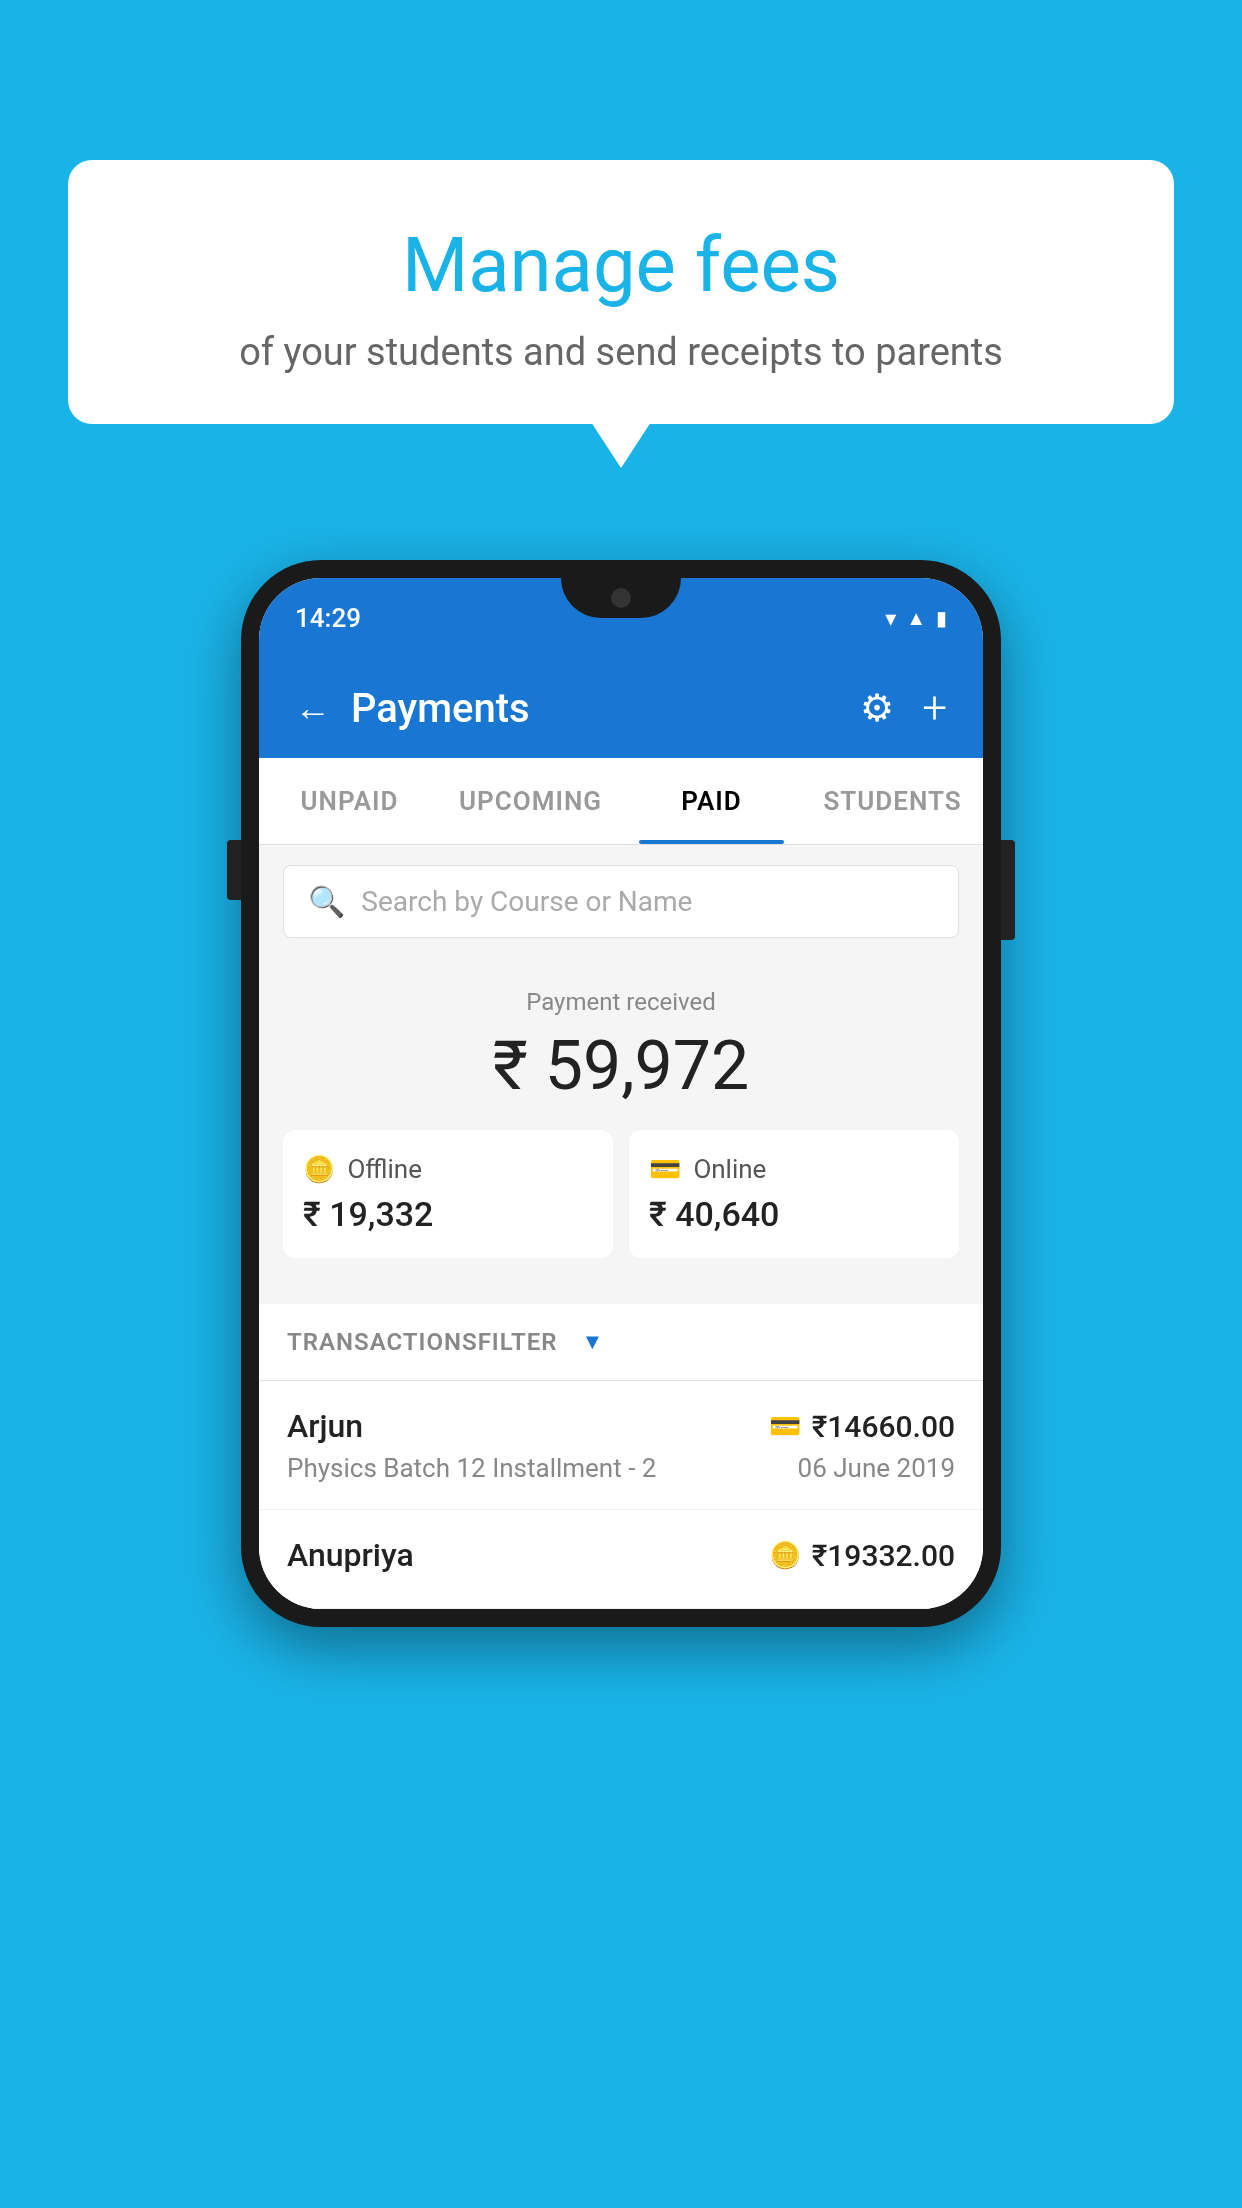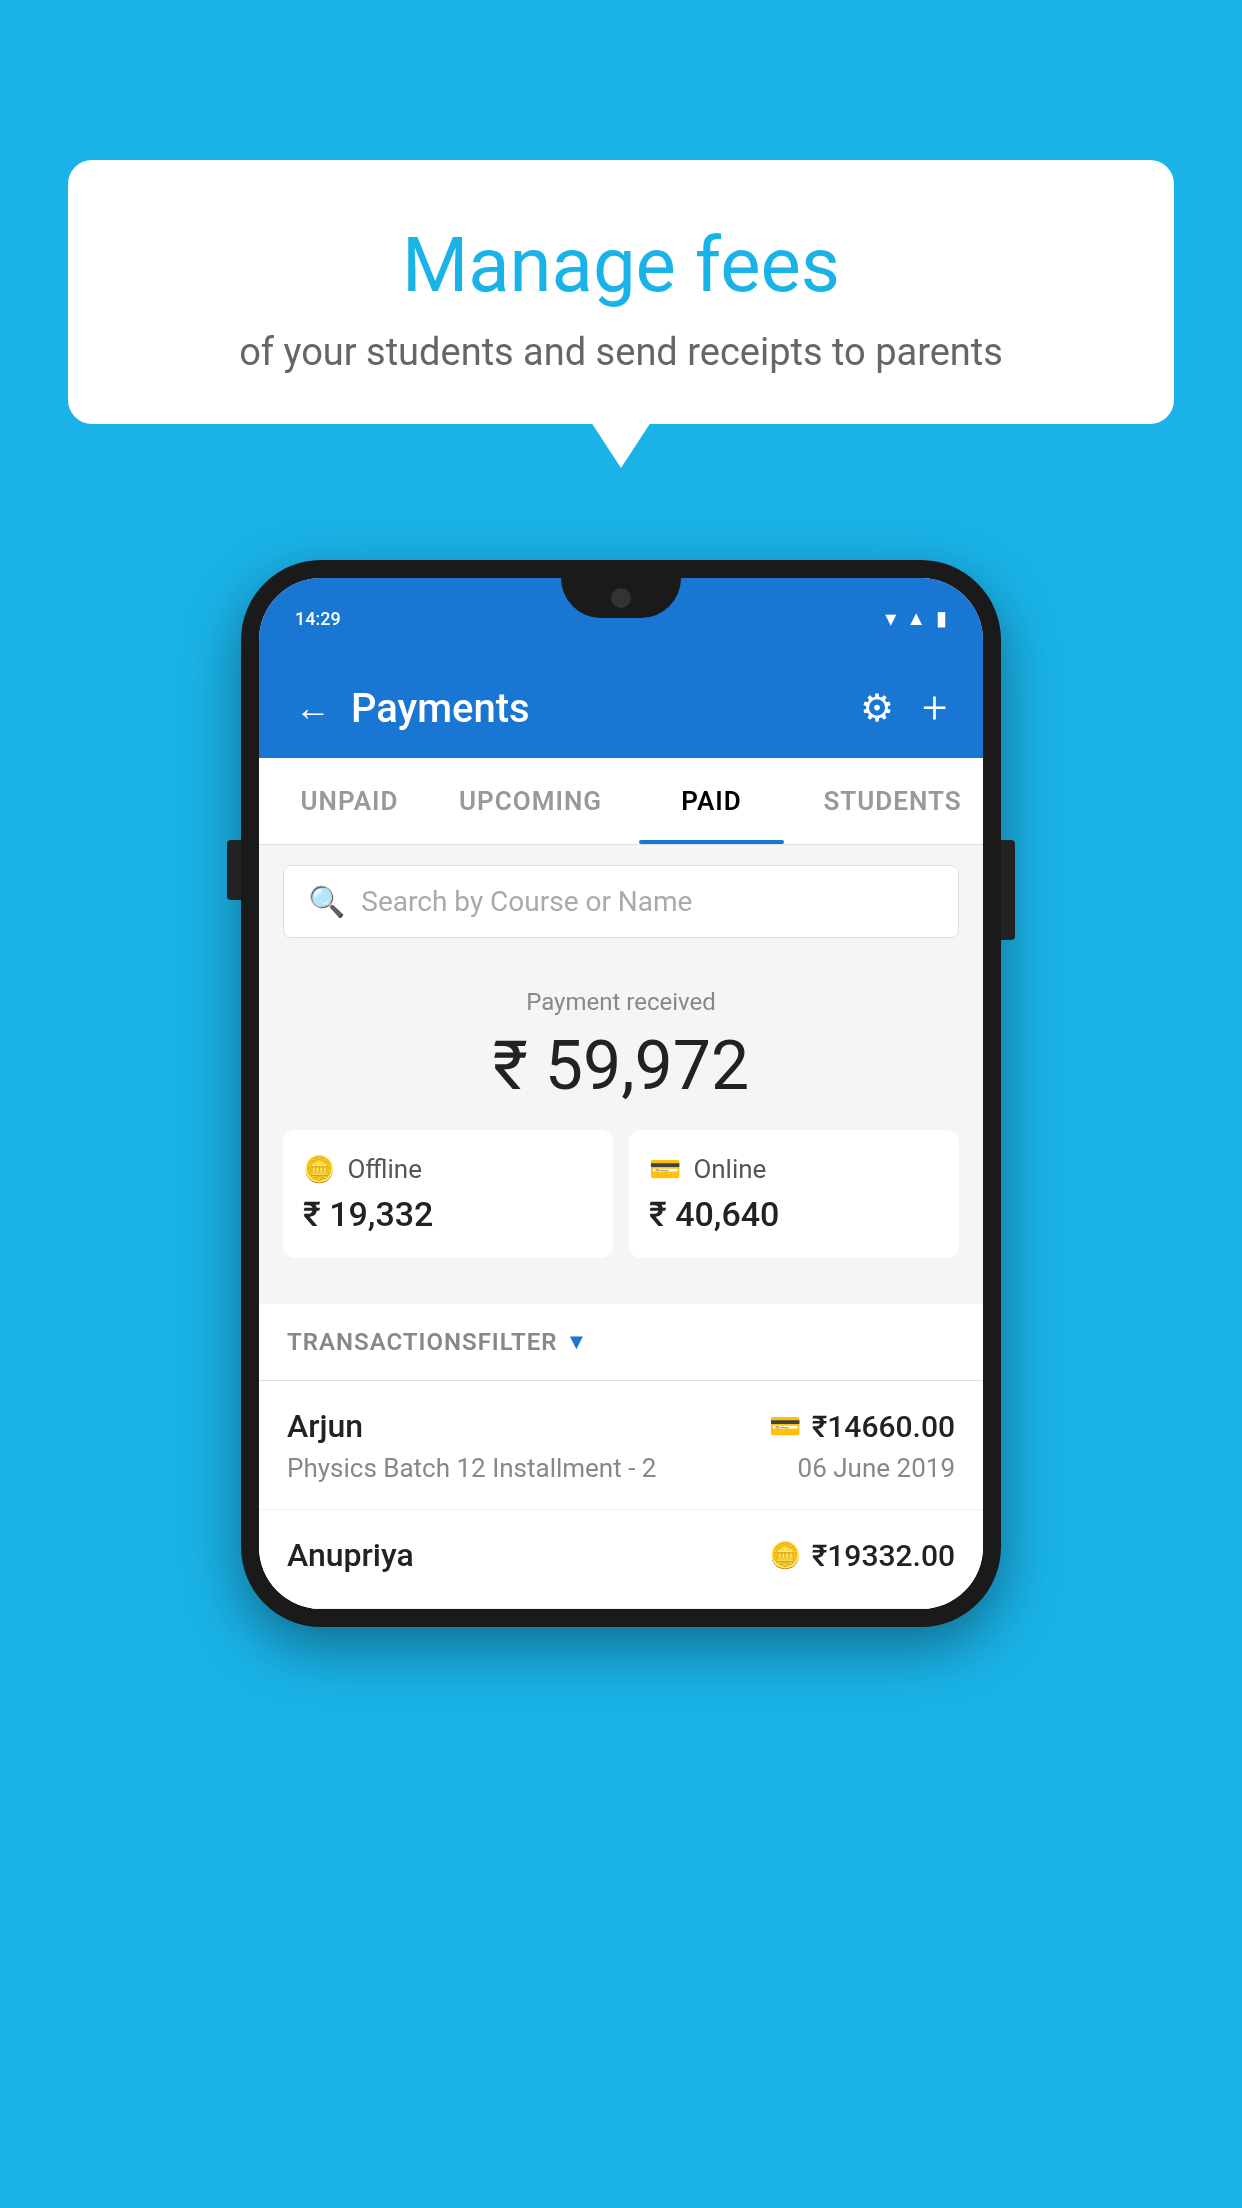--- a/index.html
+++ b/index.html
@@ -121,21 +121,21 @@
       position: absolute;
       top: 10px;
       left: 50%;
       transform: translateX(-50%);
       width: 20px;
       height: 20px;
       background: #333;
       border-radius: 50%;
     }
     .status-time {
-      font-size: 18px;
+      font-size: 26px;
       color: white;
       font-weight: 500;
     }
     .status-icons {
       display: flex;
       align-items: center;
       gap: 10px;
     }
     .wifi-icon {
       color: white;
@@ -302,21 +302,21 @@
     }
     .transactions-label {
       font-size: 24px;
       color: #888;
       font-weight: 600;
       letter-spacing: 1px;
     }
     .filter-btn {
       display: flex;
       align-items: center;
-      gap: 8px;
+      gap: 24px;
       font-size: 24px;
       color: #888;
       font-weight: 600;
       letter-spacing: 1px;
     }
     .filter-icon {
       color: #1976d2;
       font-size: 22px;
     }
 

